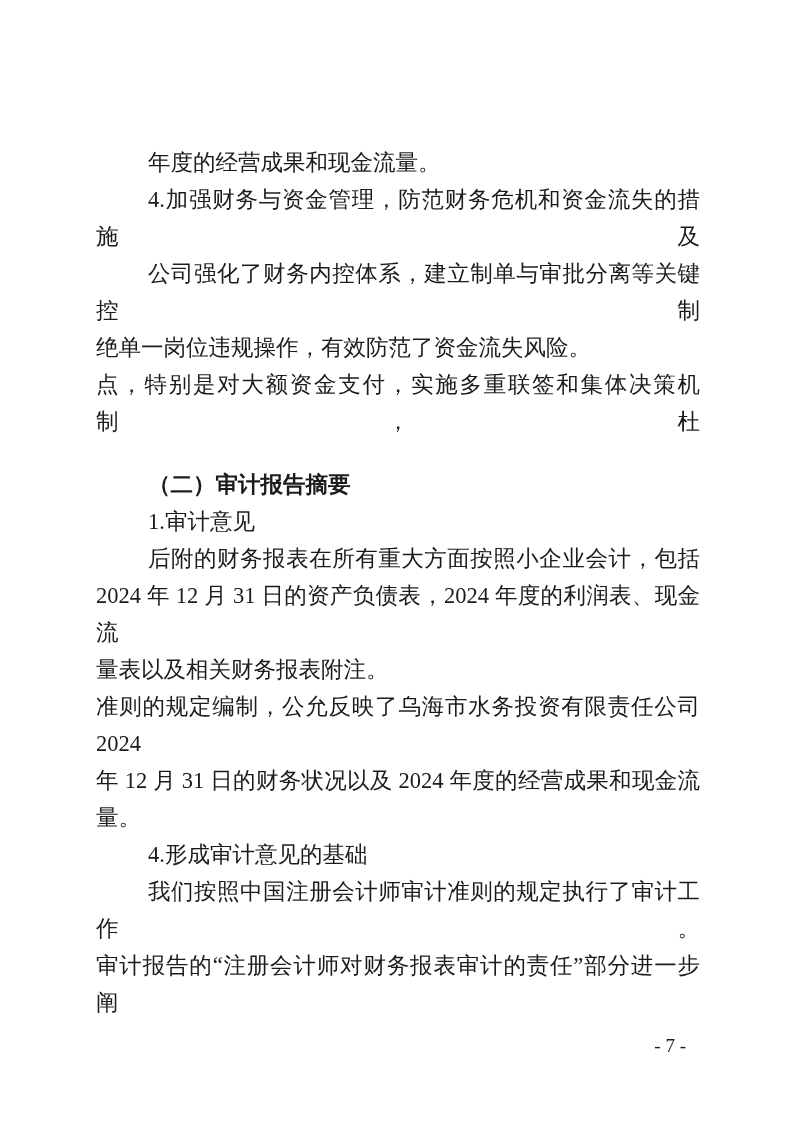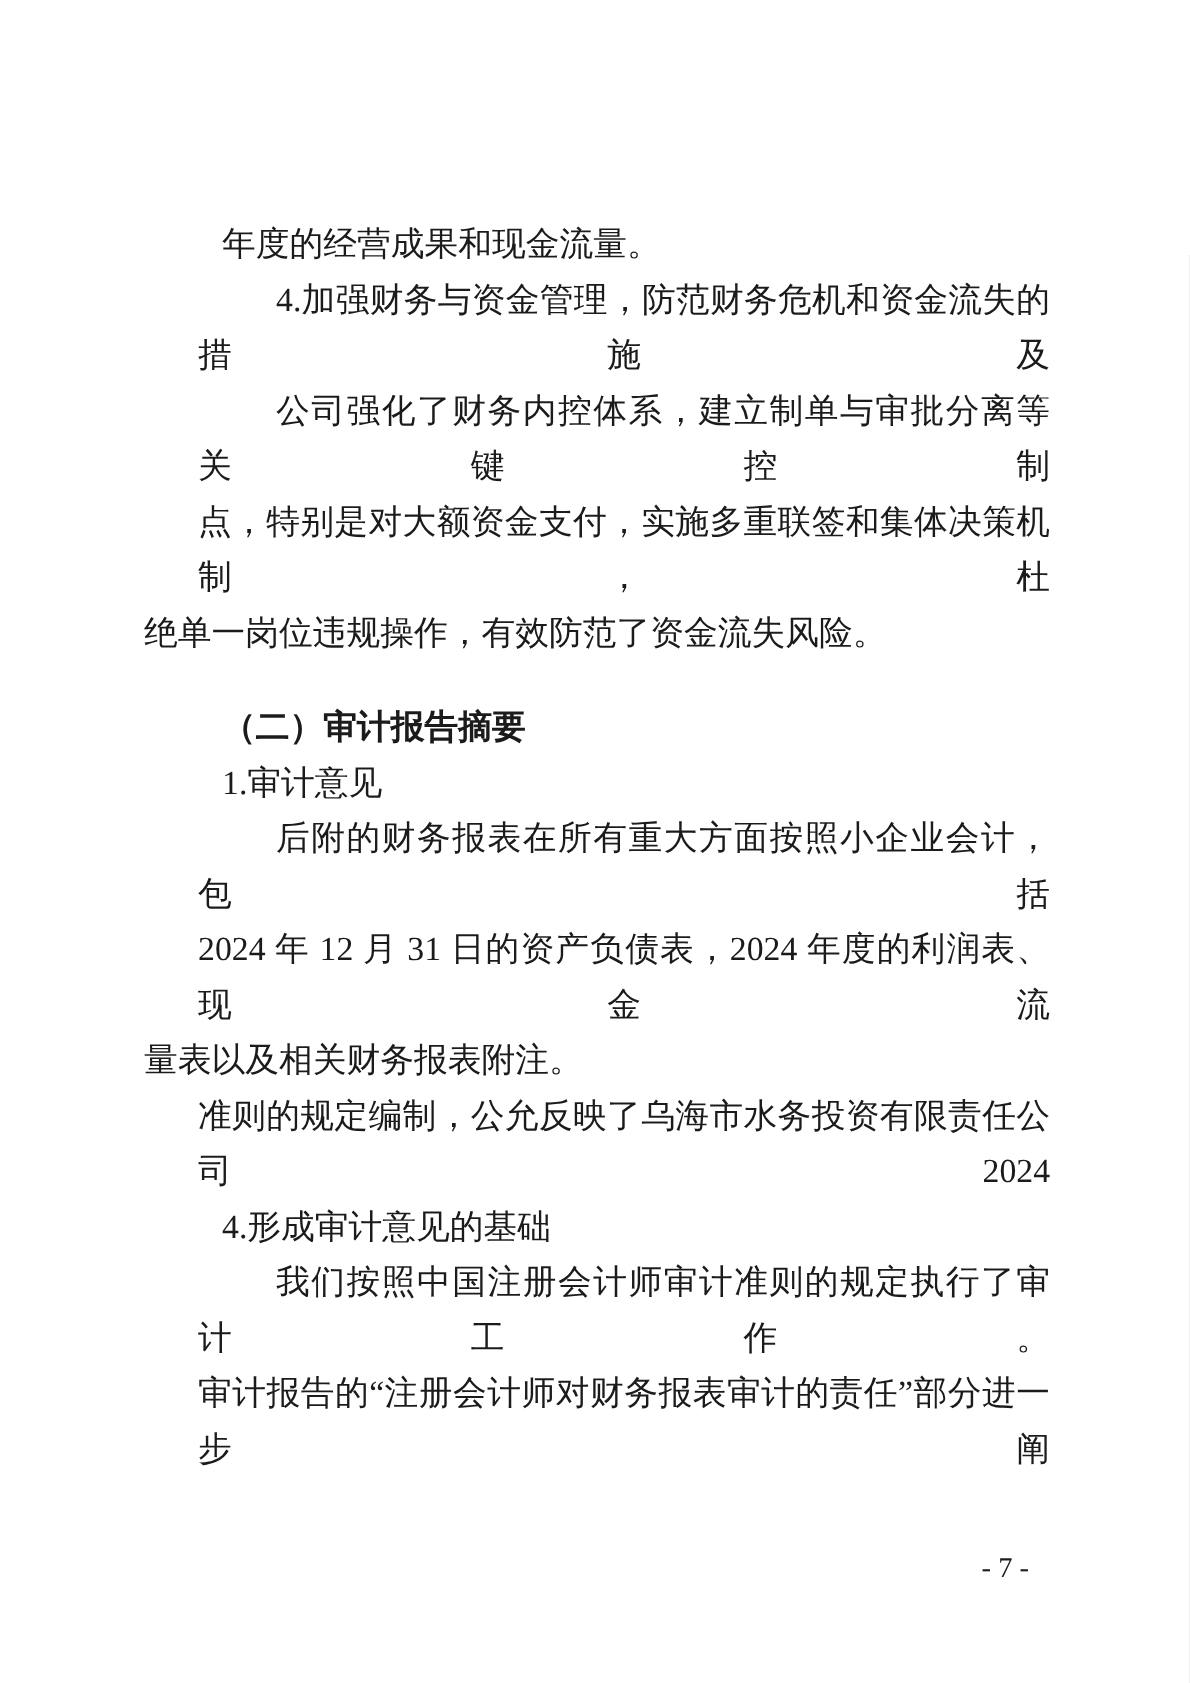--- a/index.html
+++ b/index.html
@@ -26,21 +26,21 @@
     line-height: 37px;
   }
   .para { margin: 0; padding: 0; }
   .para.bold { font-weight: bold; margin-top: 26px; }
   .line {
     text-align: justify;
     text-justify: inter-ideograph;
     white-space: normal;
   }
   
-  .line.fill { text-align-last: justify; margin-left: 36px; }
+  .line.fill { text-align-last: justify; }
   
   .line.first { text-indent: 52px; }
   .footer {
     position: absolute;
     top: 1034px;
     left: 0;
     width: 686px;
     text-align: right;
     font-size: 19px;
     line-height: 24px;
@@ -57,40 +57,41 @@
     <div class="para">
       <div class="line first">年度的经营成果和现金流量。</div>
     </div>
 
     <div class="para">
       <div class="line first fill">4.加强财务与资金管理，防范财务危机和资金流失的措施及</div>
     </div>
 
     <div class="para">
       <div class="line first fill">公司强化了财务内控体系，建立制单与审批分离等关键控制</div>
+      <div class="line">绝单一岗位违规操作，有效防范了资金流失风险。</div>
       <div class="line fill">点，特别是对大额资金支付，实施多重联签和集体决策机制，杜</div>
-      <div class="line">绝单一岗位违规操作，有效防范了资金流失风险。</div>
     </div>
 
     <div class="para bold">
       <div class="line first">（二）审计报告摘要</div>
     </div>
 
     <div class="para">
       <div class="line first">1.审计意见</div>
     </div>
 
     <div class="para">
       <div class="line first fill">后附的财务报表在所有重大方面按照小企业会计，包括</div>
       <div class="line fill">2024 年 12 月 31 日的资产负债表，2024 年度的利润表、现金流</div>
       <div class="line">量表以及相关财务报表附注。</div>
     </div>
 
     <div class="para">
       <div class="line fill">准则的规定编制，公允反映了乌海市水务投资有限责任公司 2024</div>
+      <div class="line">年 12 月 31 日的财务状况以及 2024 年度的经营成果和现金流量。</div>
     </div>
 
     <div class="para">
       <div class="line first">4.形成审计意见的基础</div>
     </div>
 
     <div class="para">
       <div class="line first fill">我们按照中国注册会计师审计准则的规定执行了审计工作。</div>
       <div class="line fill">审计报告的“注册会计师对财务报表审计的责任”部分进一步阐</div>
 

